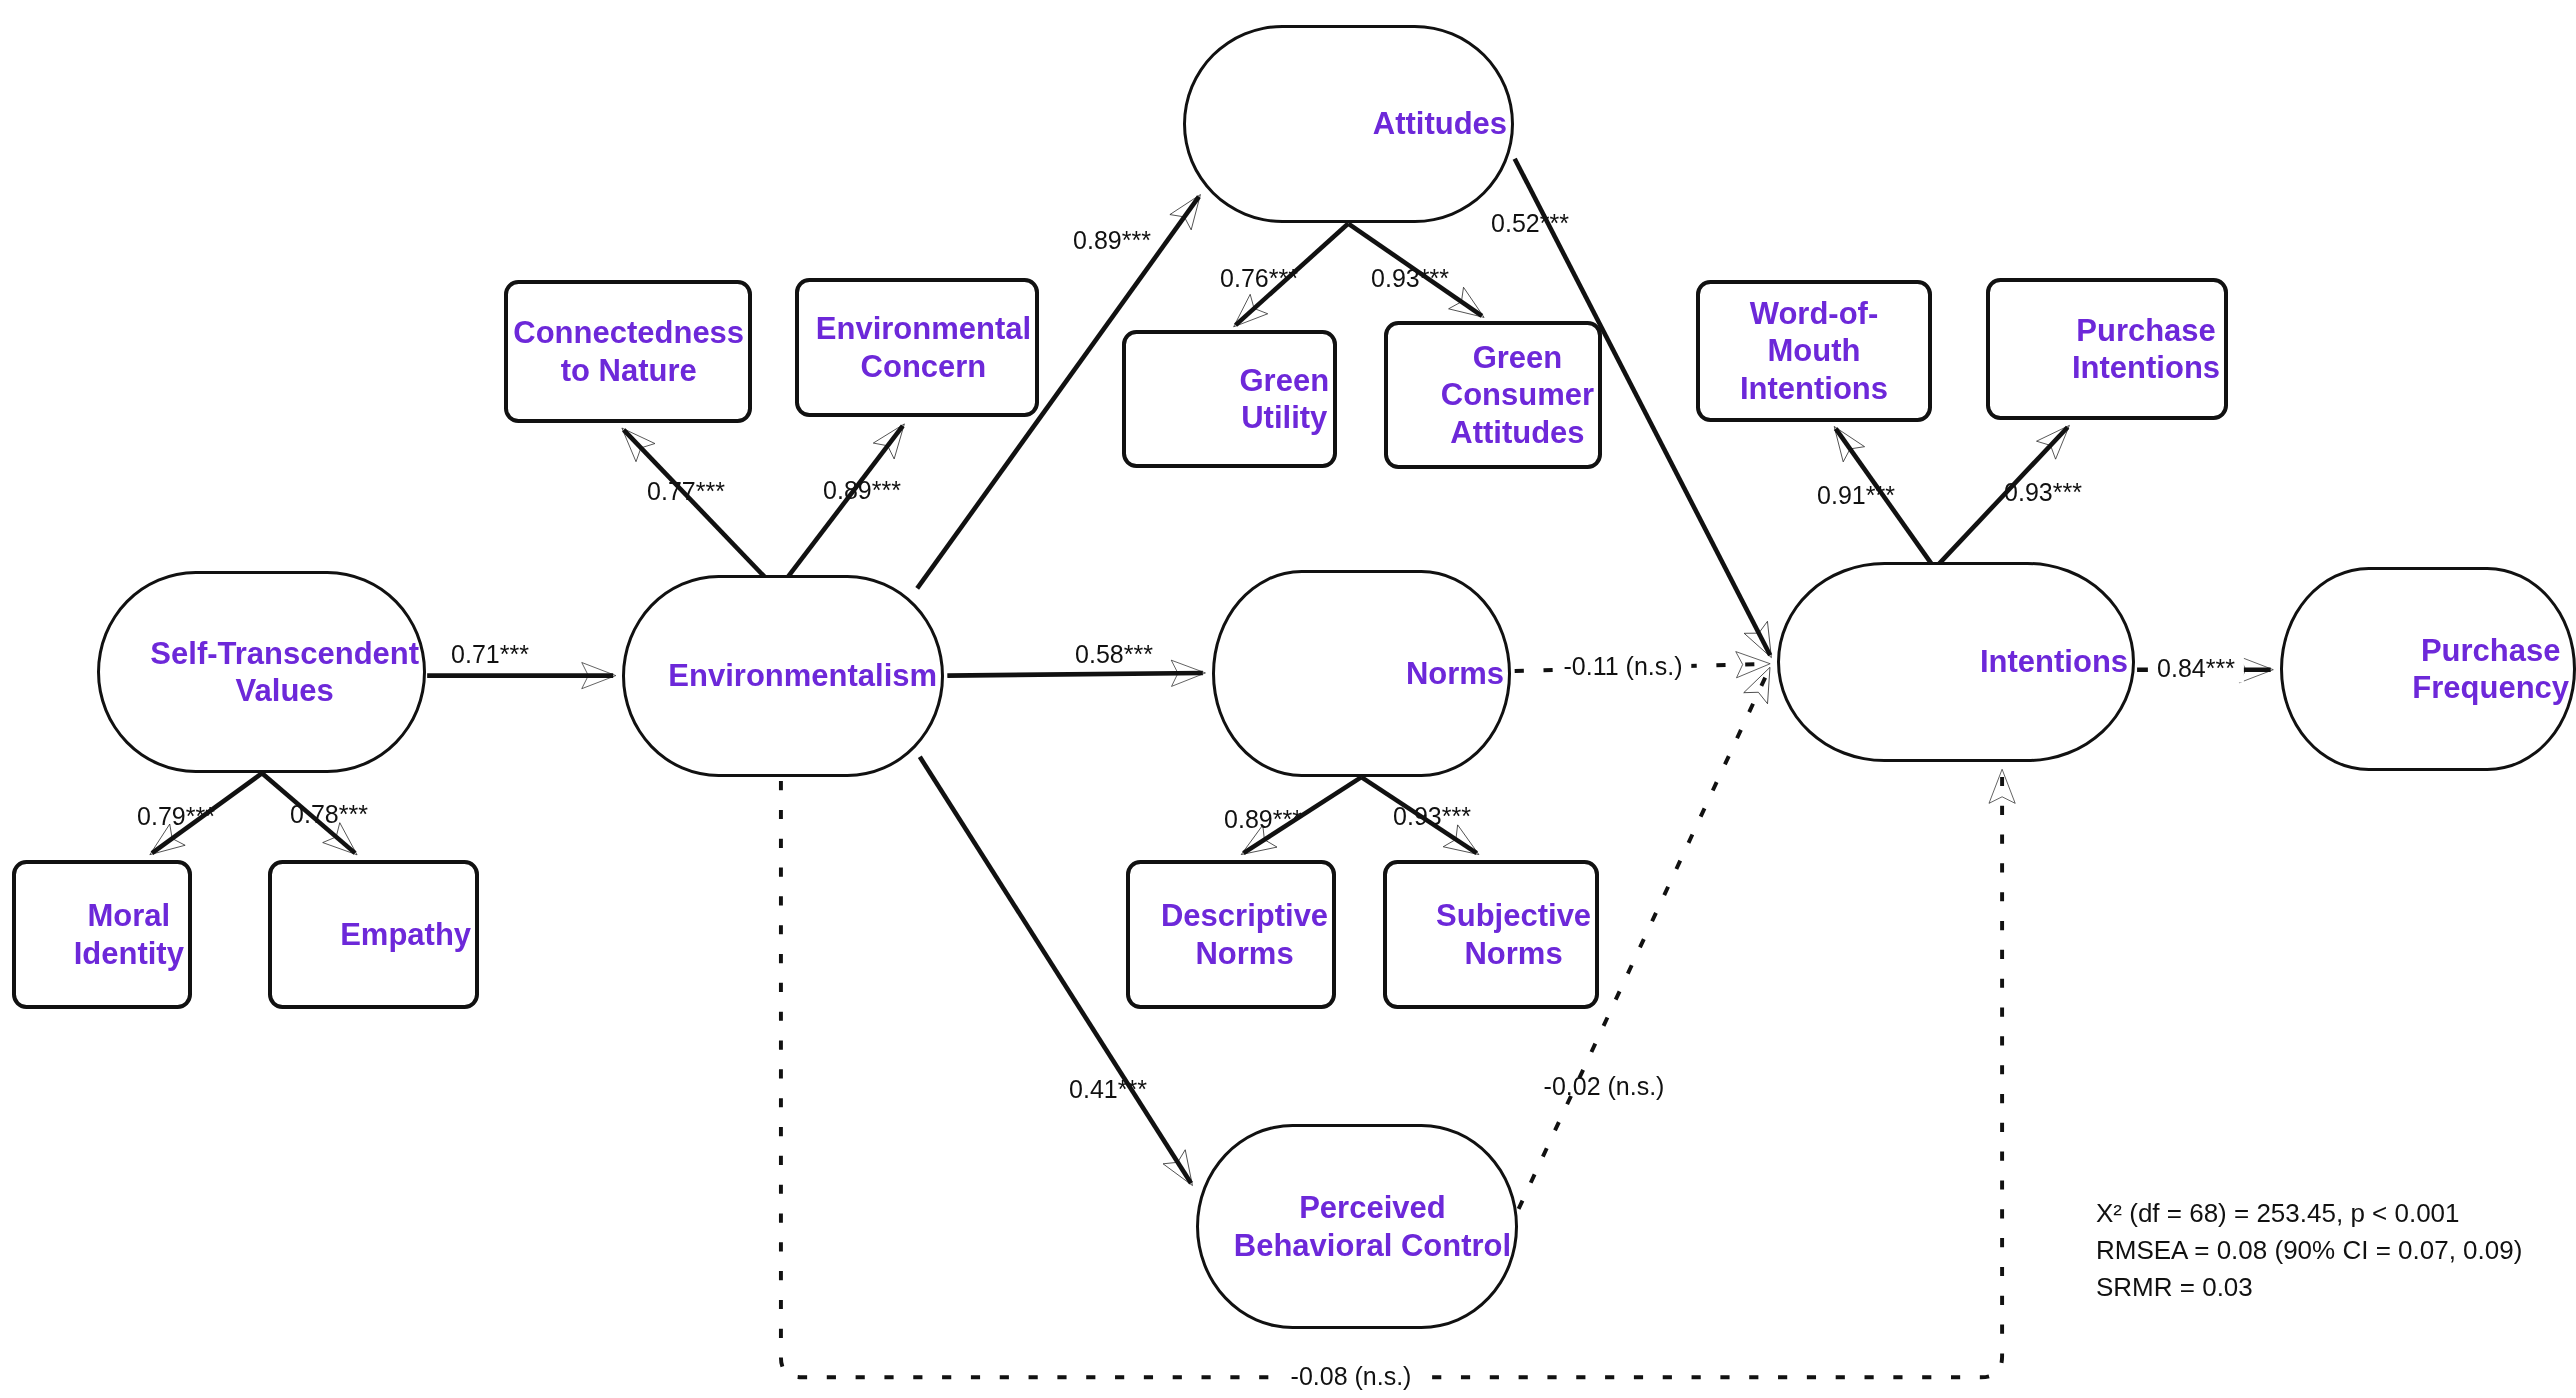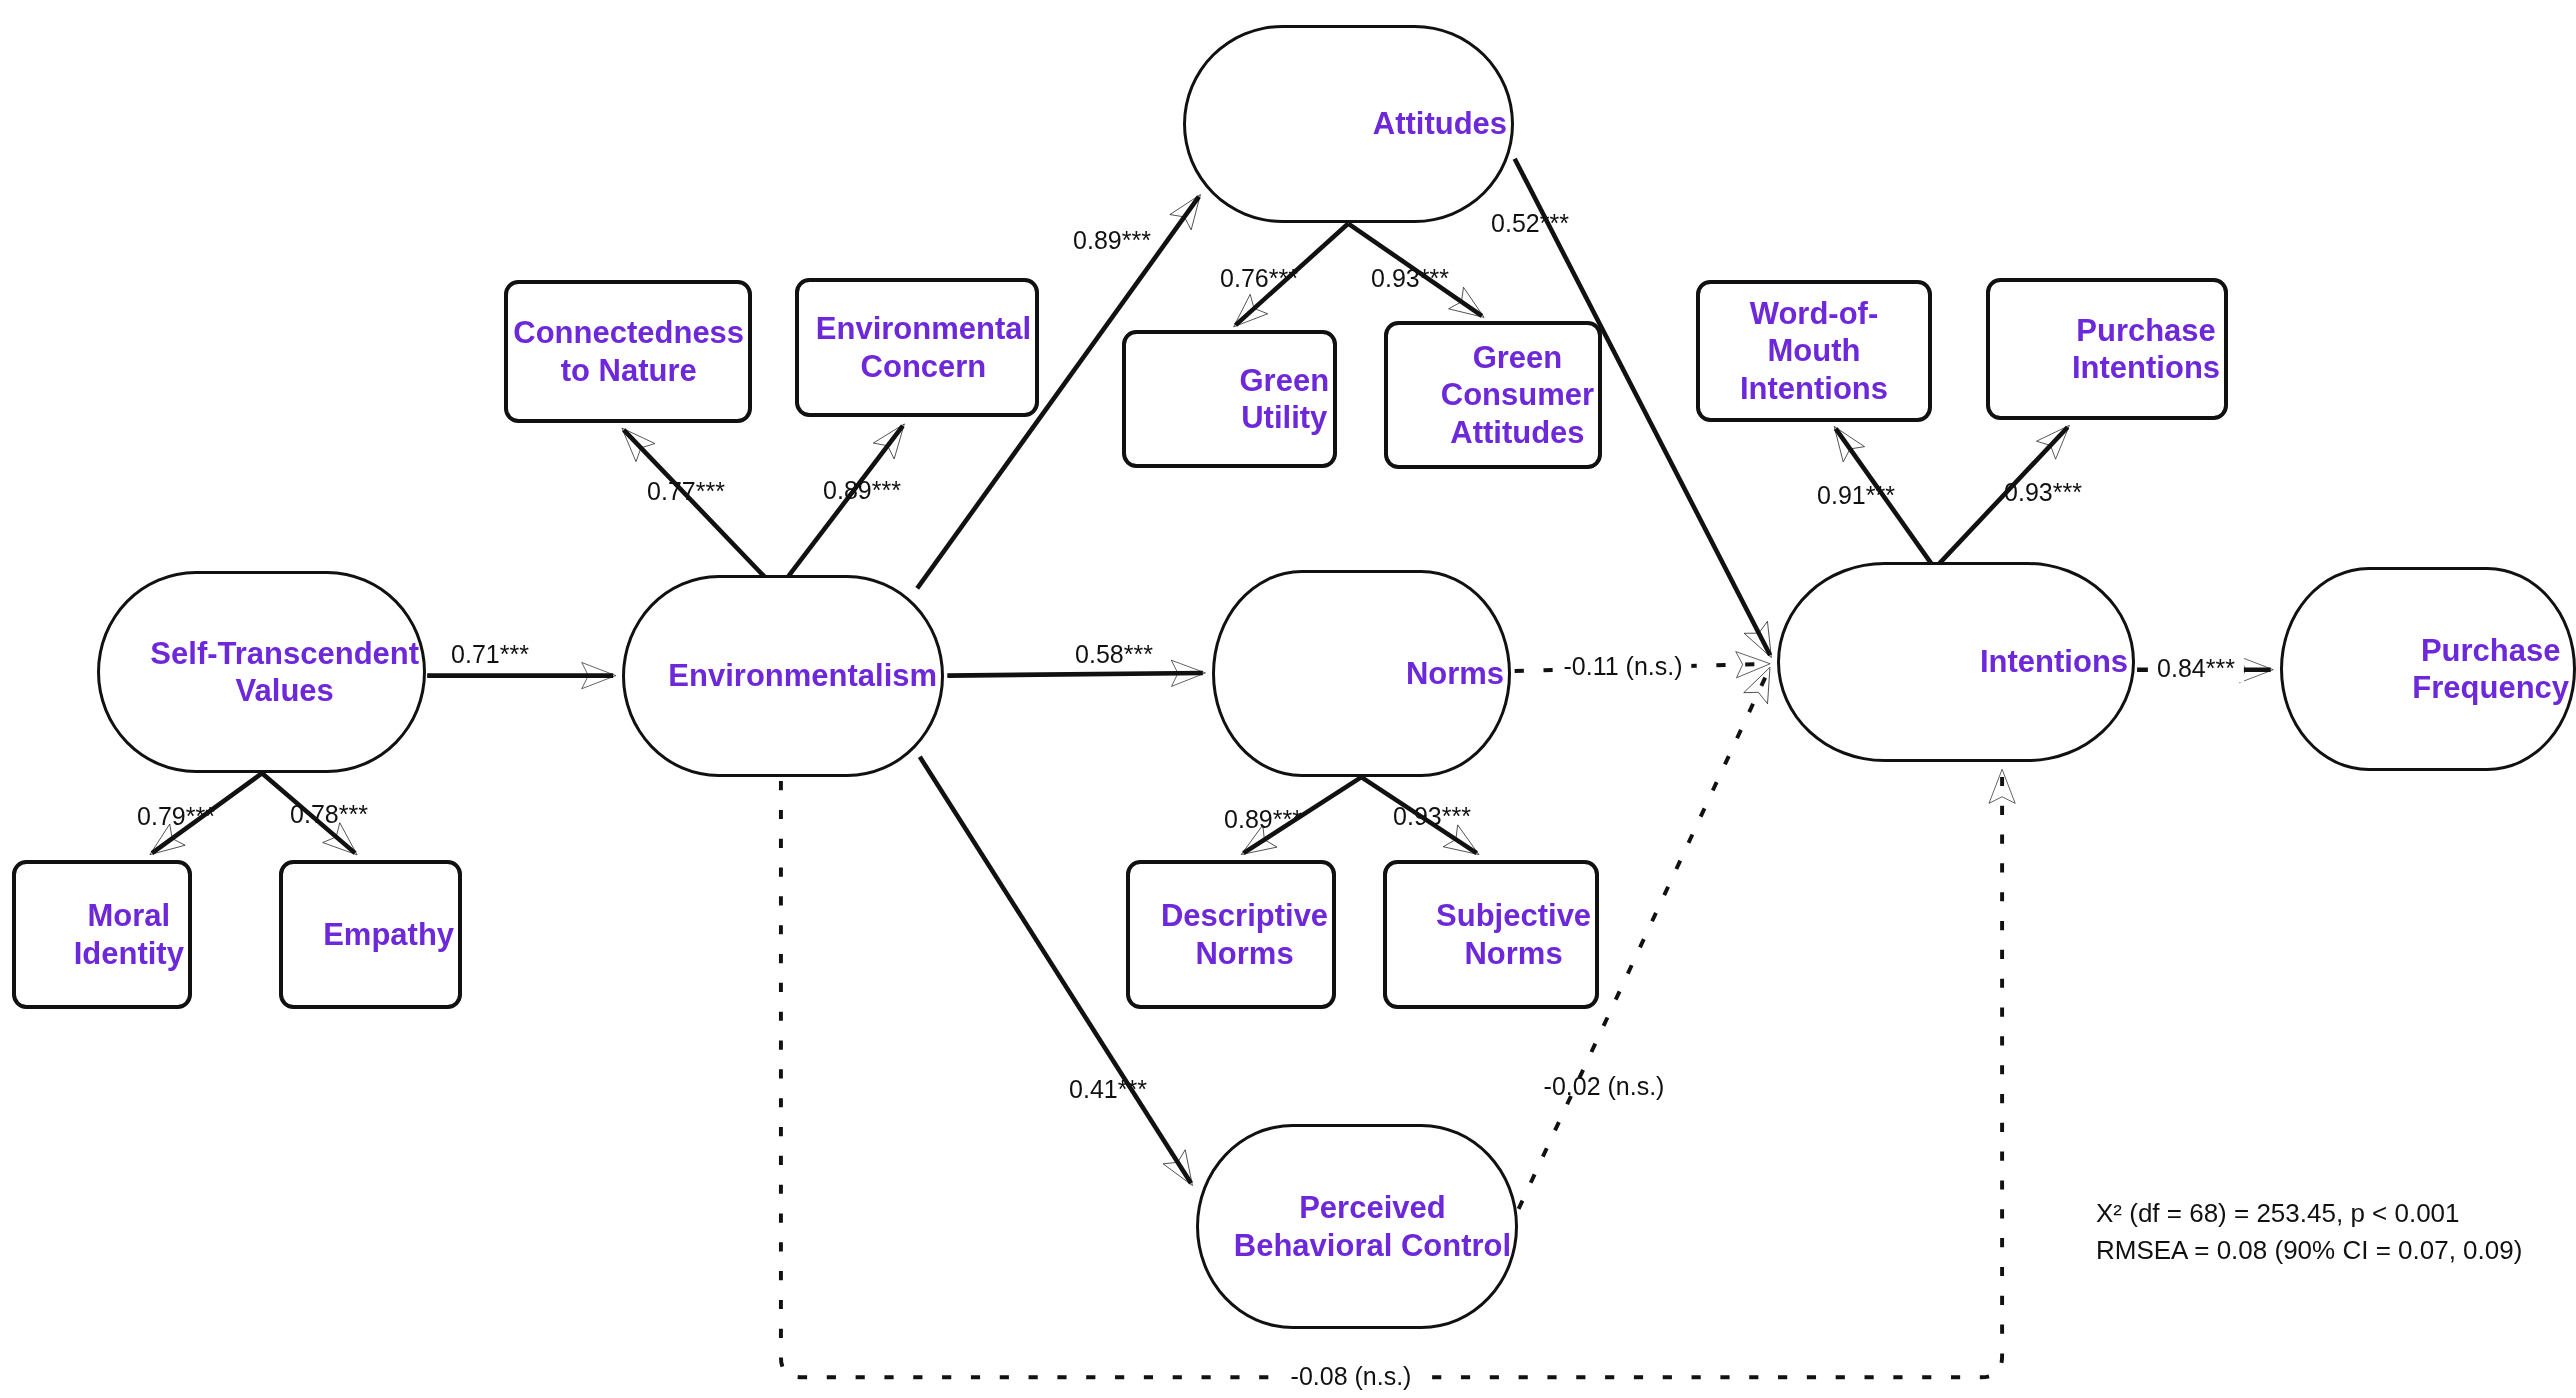--- a/index.html
+++ b/index.html
@@ -87,21 +87,21 @@
 Utility</span></div>
   <div class="node observed" style="left:1384px;top:321px;width:218px;height:148px"><span>Green
 Consumer
 Attitudes</span></div>
   <div class="node observed" style="left:1696px;top:280px;width:236px;height:142px"><span>Word-of-Mouth
 Intentions</span></div>
   <div class="node observed" style="left:1986px;top:278px;width:242px;height:142px"><span>Purchase
 Intentions</span></div>
   <div class="node observed" style="left:11.8px;top:860px;width:180px;height:149px"><span>Moral
 Identity</span></div>
-  <div class="node observed" style="left:279px;top:860px;width:183px;height:149px"><span>Empathy</span></div>
+  <div class="node observed" style="left:268px;top:860px;width:211px;height:149px"><span>Empathy</span></div>
   <div class="node observed" style="left:1126px;top:860px;width:210px;height:149px"><span>Descriptive
 Norms</span></div>
   <div class="node observed" style="left:1383px;top:860px;width:216px;height:149px"><span>Subjective
 Norms</span></div>
 
   <div class="plabel" style="left:490px;top:654px">0.71***</div>
   <div class="plabel" style="left:176px;top:816px">0.79***</div>
   <div class="plabel" style="left:329px;top:814px">0.78***</div>
   <div class="plabel" style="left:686px;top:491px">0.77***</div>
   <div class="plabel" style="left:862px;top:490px">0.89***</div>
@@ -116,16 +116,17 @@
   <div class="plabel bg" style="left:1623px;top:666px">-0.11 (n.s.)</div>
   <div class="plabel" style="left:1604px;top:1086px">-0.02 (n.s.)</div>
   <div class="plabel" style="left:1856px;top:495px">0.91***</div>
   <div class="plabel" style="left:2043px;top:492px">0.93***</div>
   <div class="plabel bg" style="left:2196px;top:668px">0.84***</div>
   <div class="plabel bg" style="left:1351px;top:1376px">-0.08 (n.s.)</div>
 
   <div class="model-fit">
     <div>X² (df = 68) = 253.45, p &lt; 0.001</div>
     <div>RMSEA = 0.08 (90% CI = 0.07, 0.09)</div>
+    <div>SRMR = 0.03</div>
   </div>
 
 </div>
 
 
 </body></html>

